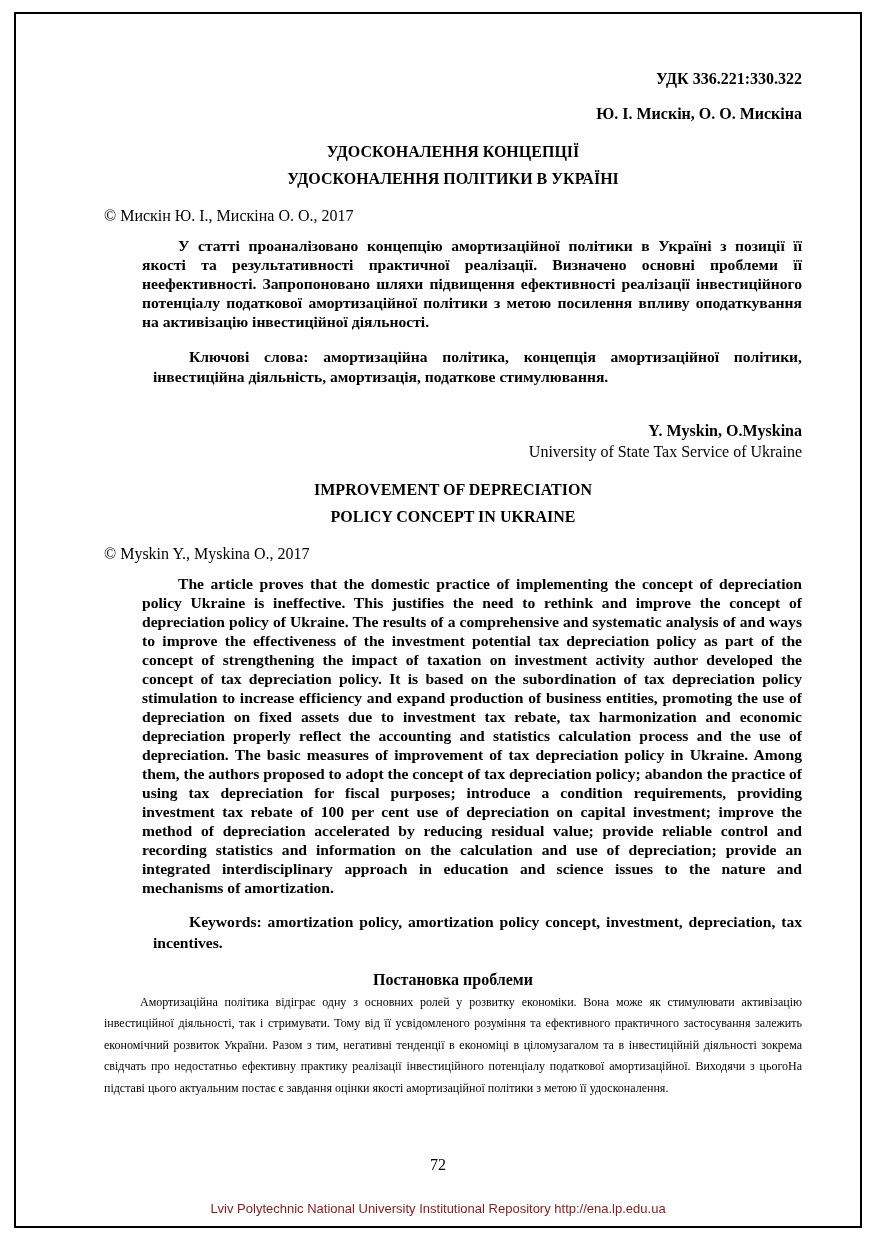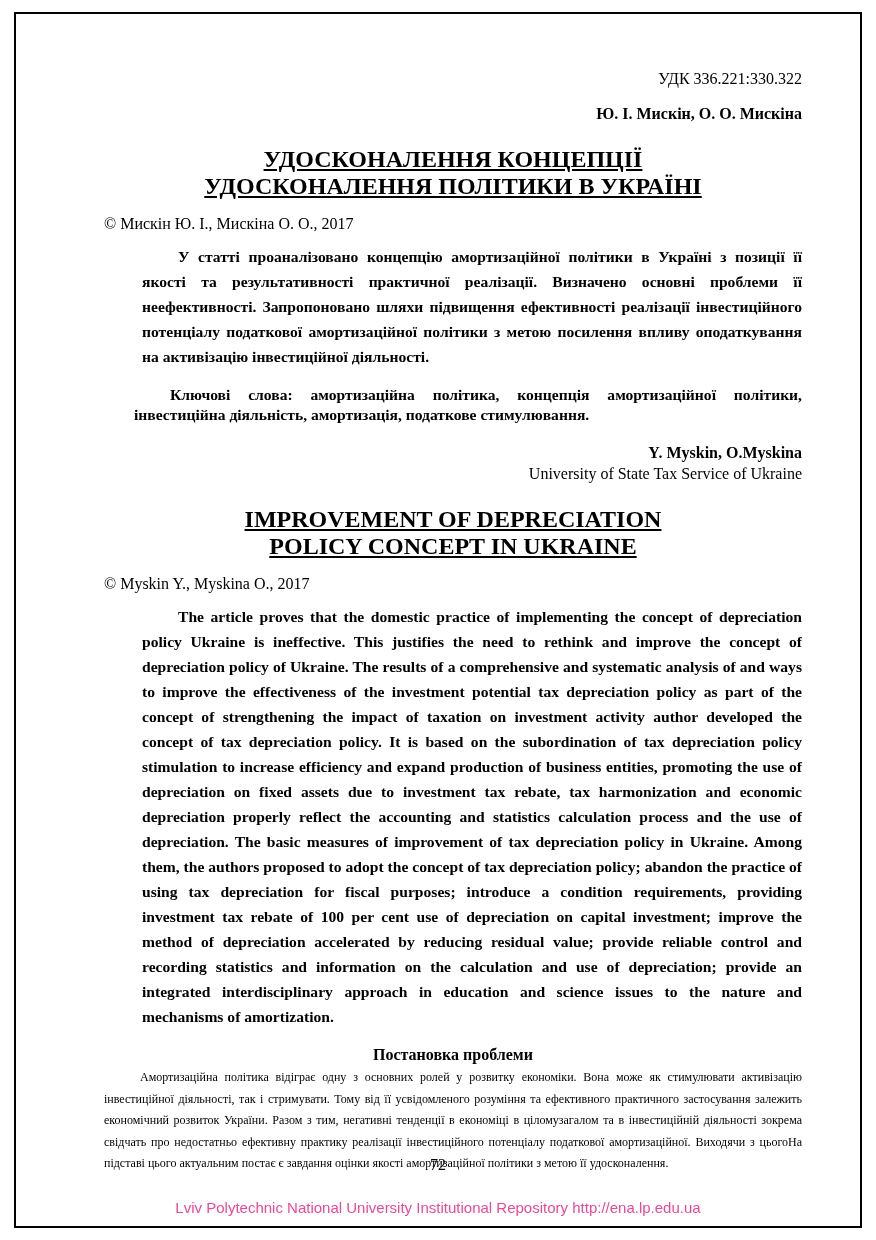--- a/index.html
+++ b/index.html
@@ -29,63 +29,62 @@
     left: 104px;
     right: 74px;
     top: 68px;
   }
   .right-block {
     text-align: right;
     font-size: 16px;
     line-height: 21px;
   }
   .udk {
-    font-weight: normal;
+    font-weight: bold;
     margin-bottom: 14px;
   }
   .authors {
     font-weight: bold;
   }
   .affiliation {
     font-weight: normal;
   }
   .article-title {
     text-align: center;
     font-weight: bold;
-    font-size: 24px;
+    font-size: 16px;
     line-height: 27px;
-    margin-top: 22px;
-    text-decoration: underline;
+    margin-top: 14px;
   }
   .copyright {
     font-size: 16px;
     line-height: 20px;
     margin-top: 14px;
     text-align: left;
   }
   .abstract {
     font-weight: bold;
     text-align: justify;
     font-size: 15.6px;
-    line-height: 25px;
+    line-height: 19px;
     margin-left: 38px;
     text-indent: 36px;
     margin-top: 10px;
   }
   .keywords {
     font-weight: bold;
     text-align: justify;
     font-size: 15.6px;
     line-height: 20.5px;
-    margin-left: 30px;
+    margin-left: 49px;
     text-indent: 36px;
     margin-top: 0;
   }
   .en-head {
-    margin-top: 16px;
+    margin-top: 32px;
   }
   .section-heading {
     text-align: center;
     font-weight: bold;
     font-size: 16px;
     line-height: 21px;
     margin-top: 10px;
   }
   .body-paragraph {
     text-align: justify;
@@ -104,22 +103,22 @@
     font-family: "Liberation Serif", serif;
     color: #000000;
   }
   .repository-footer {
     position: absolute;
     left: 0;
     right: 0;
     bottom: 24px;
     text-align: center;
     font-family: "Liberation Sans", sans-serif;
-    font-size: 15px;
-    color: #ec4899;
+    font-size: 13px;
+    color: #7f1d1d;
   }
 </style>
 </head>
 <body>
 
 <div class="page-frame"></div>
 
 <div class="content">
 
   <div class="right-block udk">УДК 336.221:330.322</div>
@@ -144,20 +143,21 @@
 
   <div class="article-title">
     <div>IMPROVEMENT OF DEPRECIATION</div>
     <div>POLICY CONCEPT IN UKRAINE</div>
   </div>
 
   <div class="copyright">© Myskin Y., Myskina O., 2017</div>
 
   <p class="abstract">The article proves that the domestic practice of implementing the concept of depreciation policy Ukraine is ineffective. This justifies the need to rethink and improve the concept of depreciation policy of Ukraine. The results of a comprehensive and systematic analysis of and ways to improve the effectiveness of the investment potential tax depreciation policy as part of the concept of strengthening the impact of taxation on investment activity author developed the concept of tax depreciation policy. It is based on the subordination of tax depreciation policy stimulation to increase efficiency and expand production of business entities, promoting the use of depreciation on fixed assets due to investment tax rebate, tax harmonization and economic depreciation properly reflect the accounting and statistics calculation process and the use of depreciation. The basic measures of improvement of tax depreciation policy in Ukraine. Among them, the authors proposed to adopt the concept of tax depreciation policy; abandon the practice of using tax depreciation for fiscal purposes; introduce a condition requirements, providing investment tax rebate of 100 per cent use of depreciation on capital investment; improve the method of depreciation accelerated by reducing residual value; provide reliable control and recording statistics and information on the calculation and use of depreciation; provide an integrated interdisciplinary approach in education and science issues to the nature and mechanisms of amortization.</p>
 
+  <p class="keywords">Keywords: amortization policy, amortization policy concept, investment, depreciation, tax incentives.</p>
 
   <div class="section-heading">Постановка проблеми</div>
 
   <p class="body-paragraph">Амортизаційна політика відіграє одну з основних ролей у розвитку економіки. Вона може як стимулювати активізацію інвестиційної діяльності, так і стримувати. Тому від її усвідомленого розуміння та ефективного практичного застосування залежить економічний розвиток України. Разом з тим, негативні тенденції в економіці в ціломузагалом та в інвестиційній діяльності зокрема свідчать про недостатньо ефективну практику реалізації інвестиційного потенціалу податкової амортизаційної. Виходячи з цьогоНа підставі цього актуальним постає є завдання оцінки якості амортизаційної політики з метою її удосконалення.</p>
 
 </div>
 
 <div class="page-number">72</div>
 
 <div class="repository-footer">Lviv Polytechnic National University Institutional Repository http://ena.lp.edu.ua</div>

